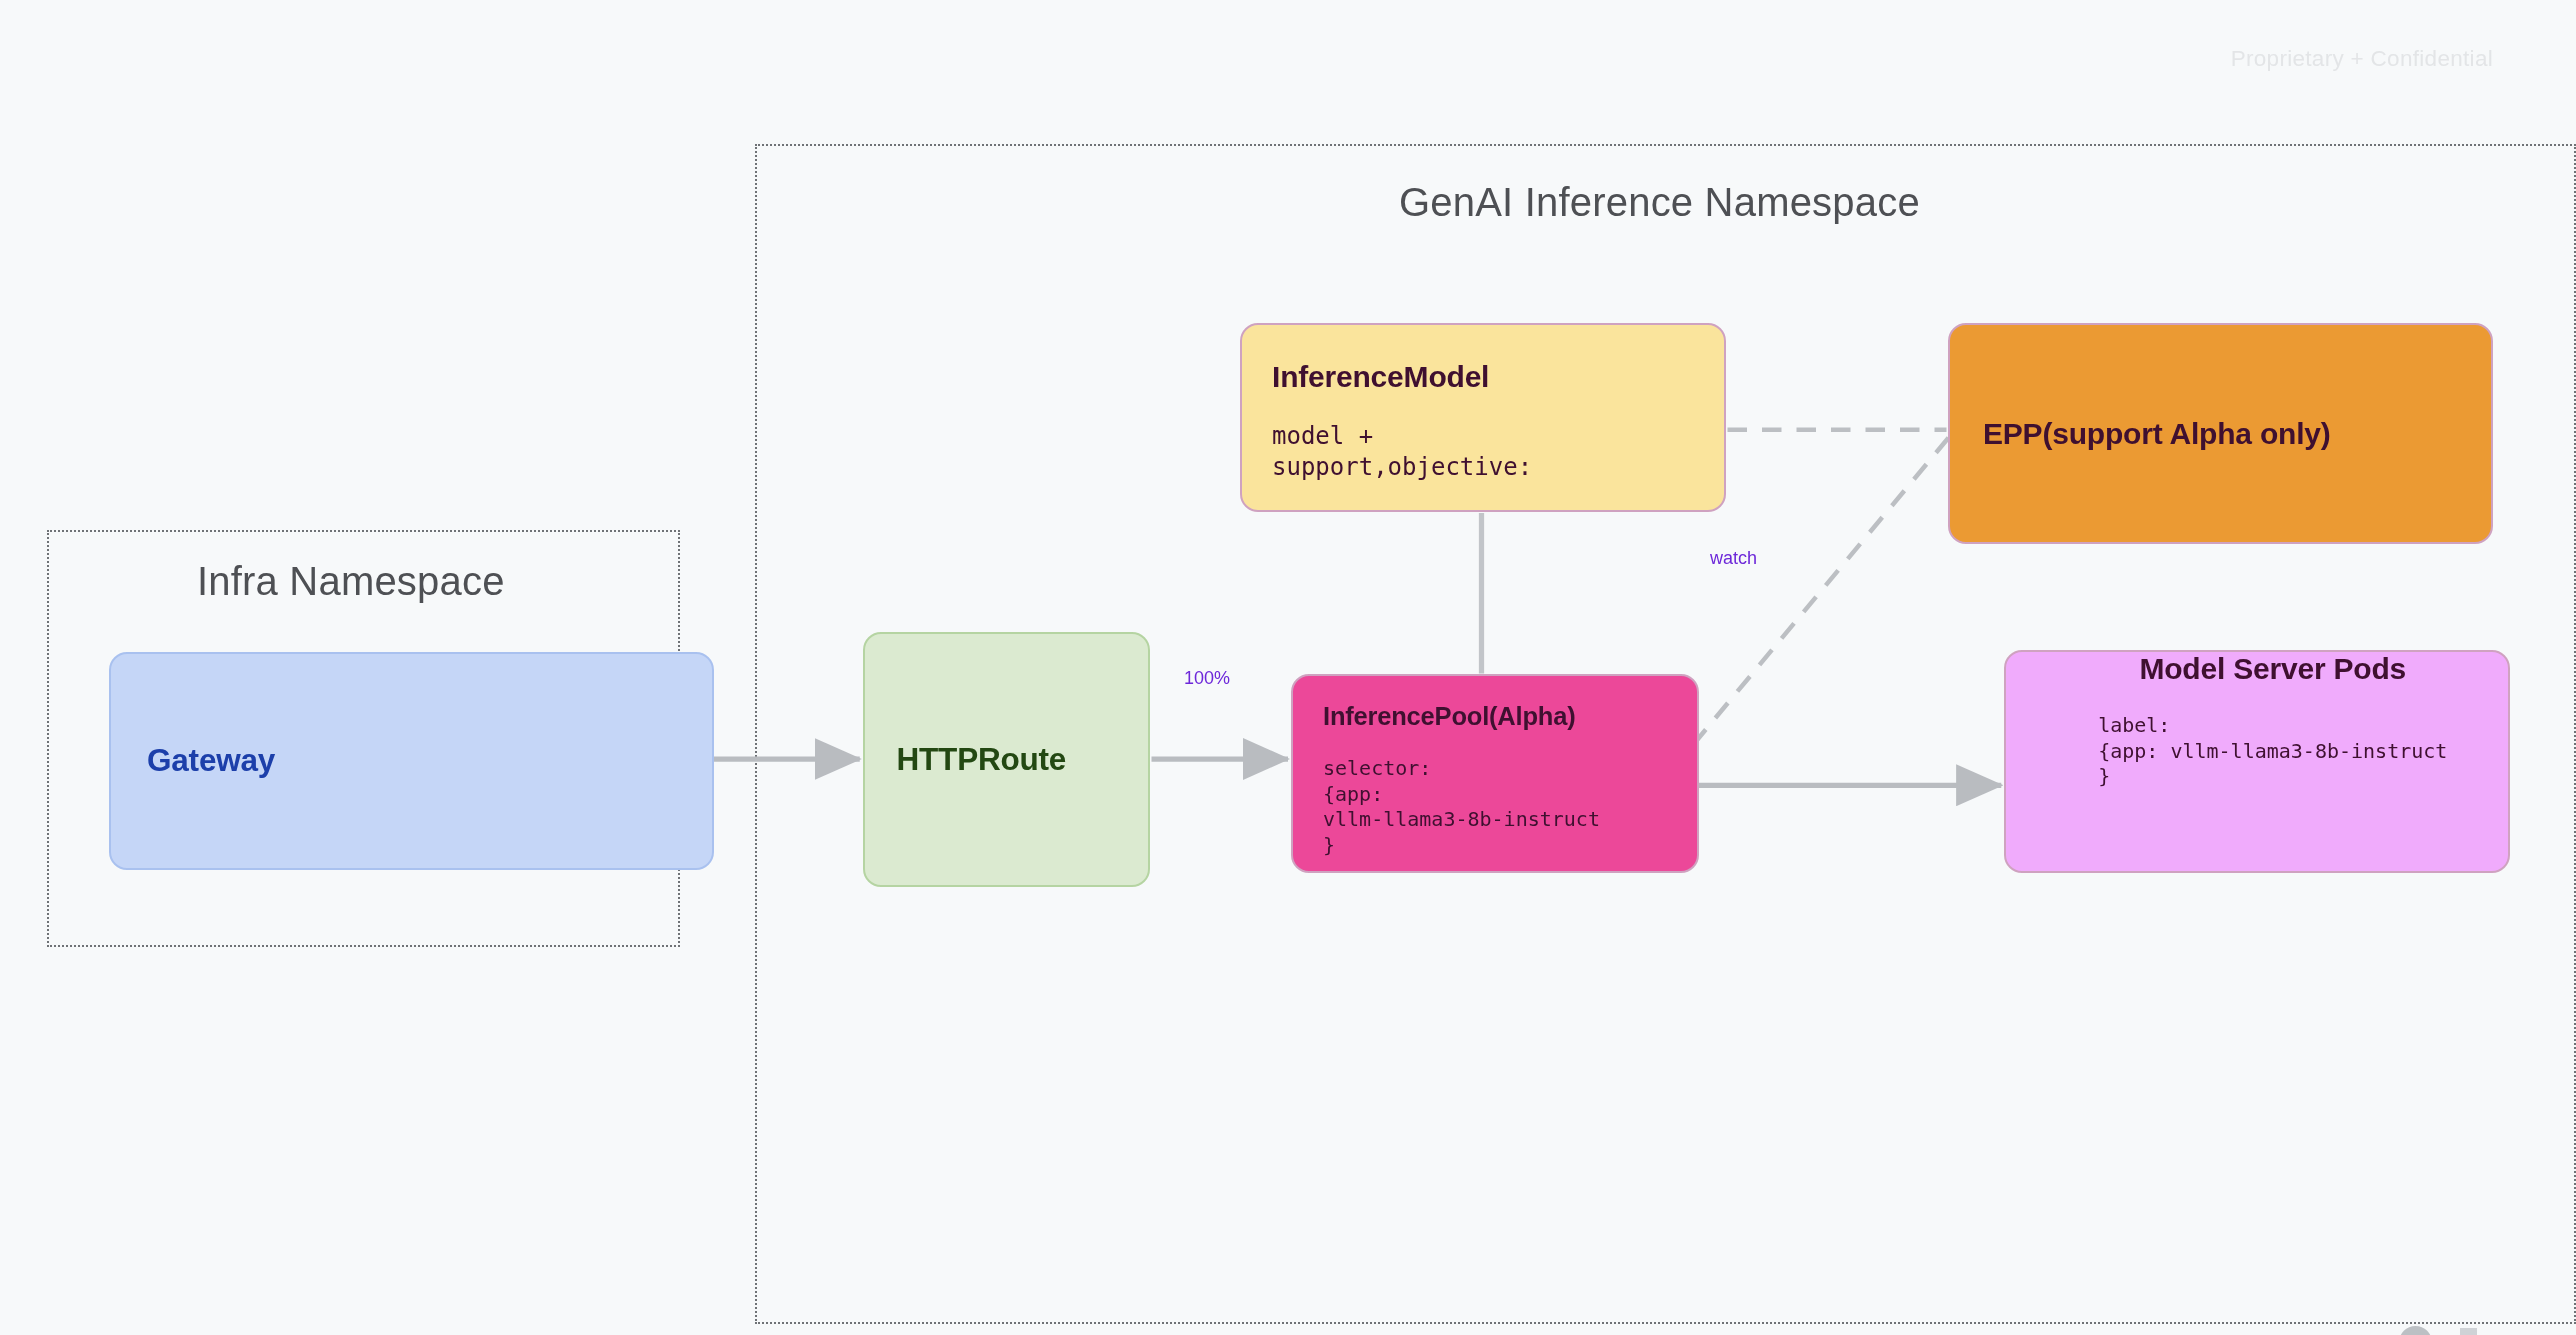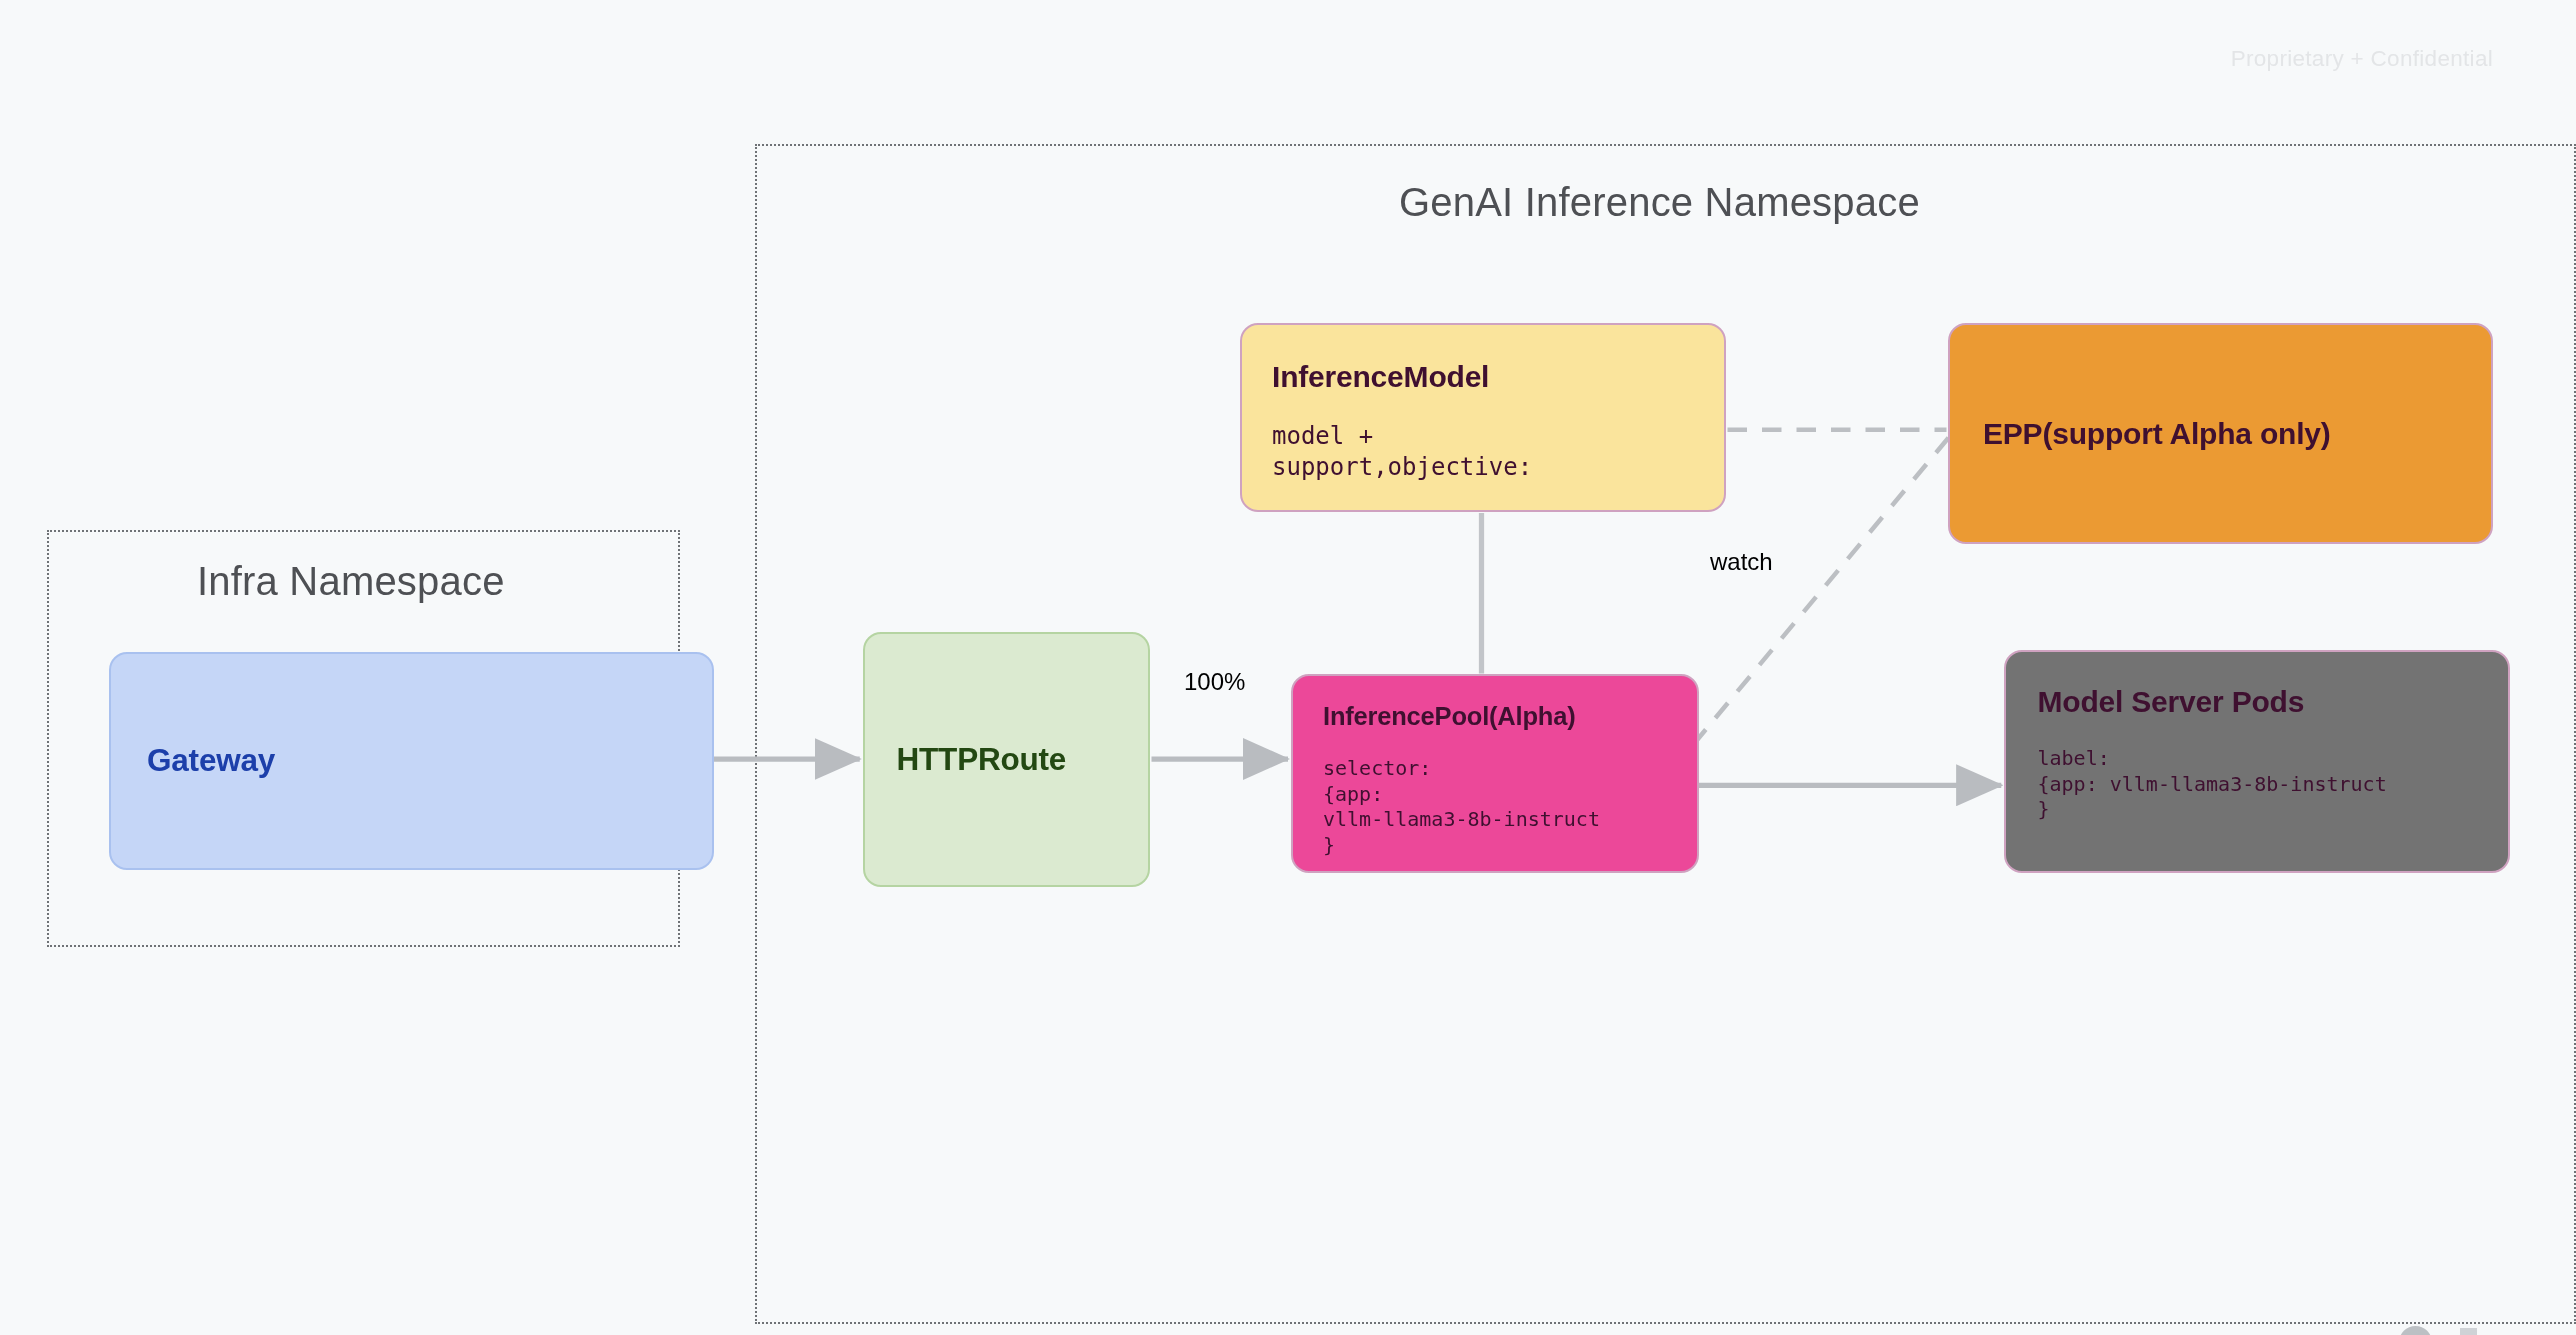--- a/index.html
+++ b/index.html
@@ -137,42 +137,42 @@
   #inferencepool .mono {
     color: #3f1030;
     font-size: 20px;
     padding-left: 30px;
     padding-top: 3px;
   }
 
   
   #modelserverpods {
     left: 2004px; top: 650px; width: 506px; height: 223px;
-    background: #737373;
+    background: #f0abfc;
     border: 2.3px solid #cfa2c0;
     justify-content: flex-start;
-    padding-top: 33px;
+    align-items: center;
   }
   #modelserverpods .ttl {
     color: #3f1030;
     font-size: 30px;
     padding-left: 31.5px;
   }
   #modelserverpods .mono {
     color: #3f1030;
     font-size: 20px;
     padding-left: 31.5px;
     padding-top: 4.5px;
   }
 
   
   .edge-label {
     position: absolute;
-    font-size: 24px;
-    color: #000000;
+    font-size: 18px;
+    color: #6d28d9;
     white-space: nowrap;
   }
 
   
   #wires {
     position: absolute;
     left: 0; top: 0;
     width: 2576px; height: 1335px;
     pointer-events: none;
   }

